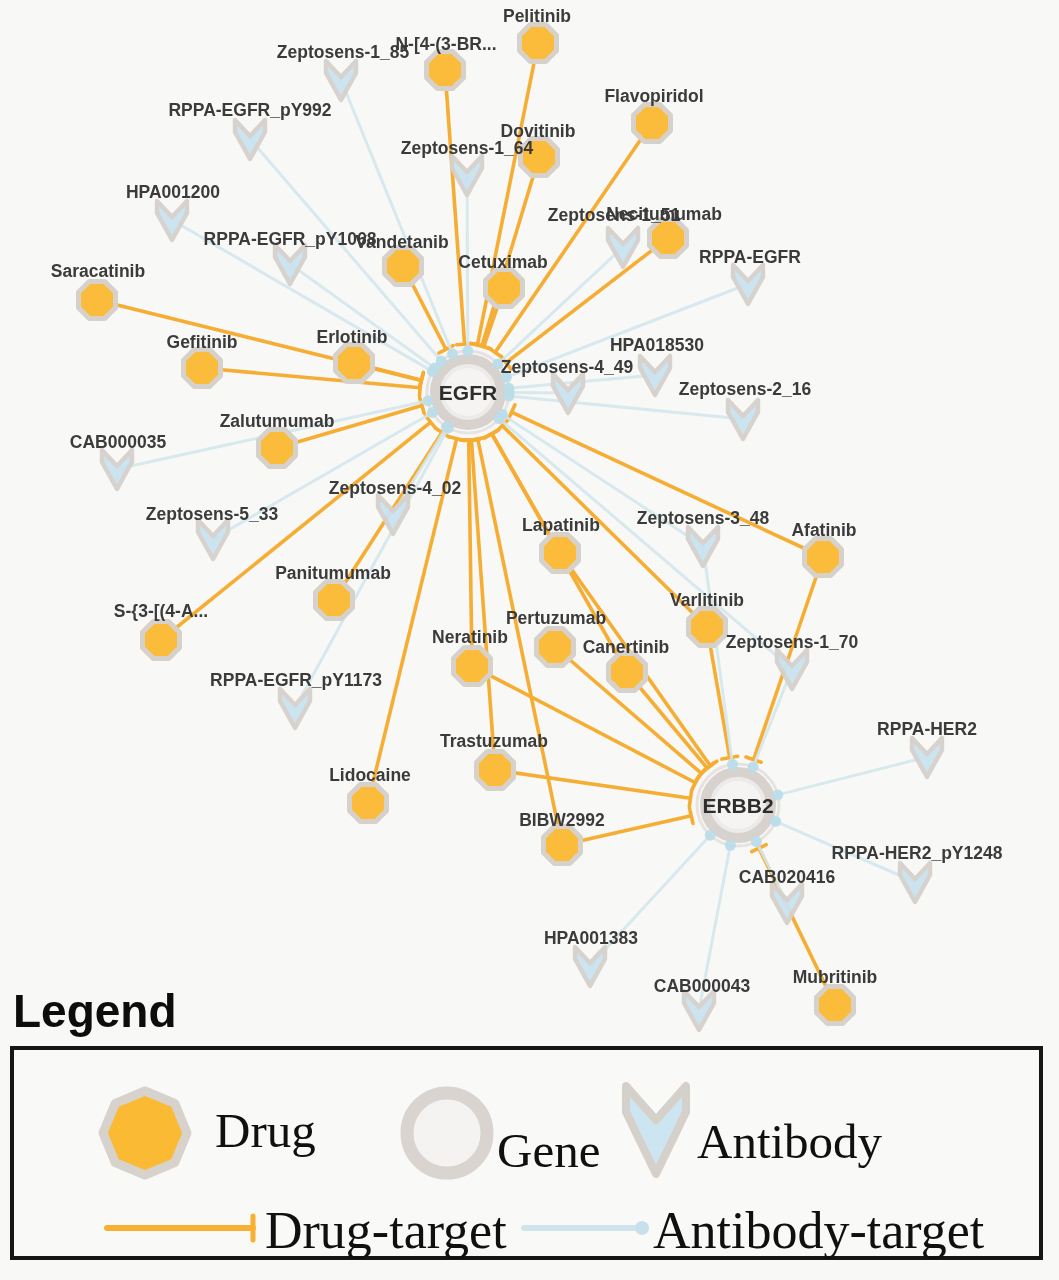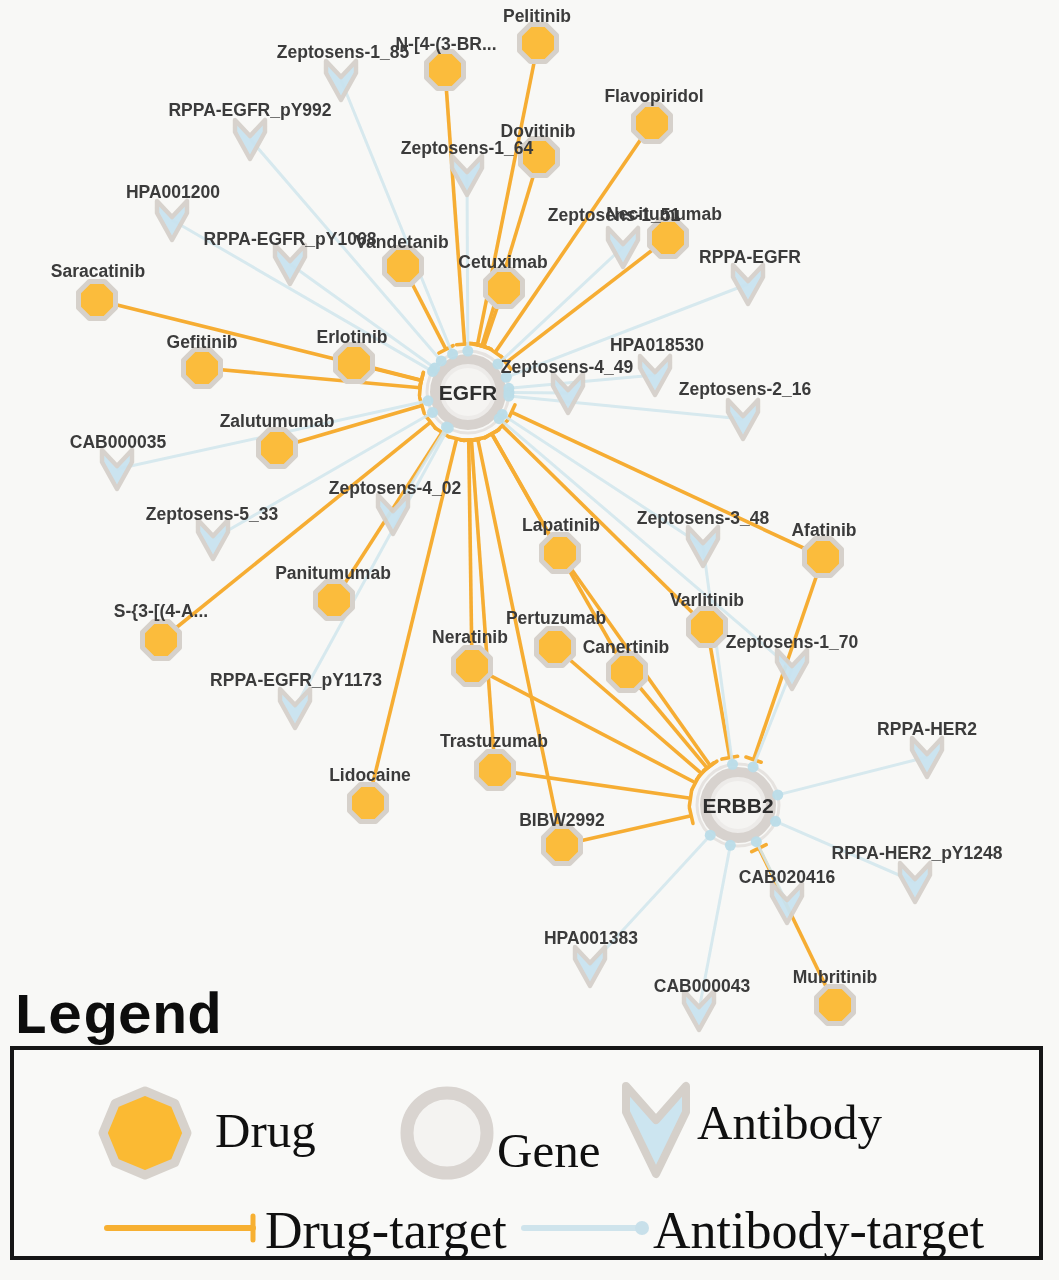--- a/index.html
+++ b/index.html
@@ -1,20 +1,20 @@
 <!DOCTYPE html>
 <html><head>
 <meta charset="utf-8">
 <style>
   html,body{margin:0;padding:0;}
   body{font-family:"Liberation Sans",sans-serif;}
   .stage{position:relative;width:1059px;height:1280px;background:#f8f8f6;overflow:hidden;}
   #net{position:absolute;left:0;top:0;}
-  .legend-title{position:absolute;left:13px;top:986px;font-family:Liberation Mono, monospace;
-    font-weight:bold;font-size:58px;color:#0d0d0d;line-height:1.1;}
+  .legend-title{position:absolute;left:13px;top:986px;font-family:Liberation Sans, sans-serif;
+    font-weight:bold;font-size:46px;color:#0d0d0d;line-height:1.1;}
   .legend-box{position:absolute;left:10px;top:1046px;width:1033px;height:214px;
     border:4px solid #161616;box-sizing:border-box;background:#f9f9f7;}
   .lg-icon{position:absolute;}
   .lg-label{position:absolute;font-family:"Liberation Serif",serif;color:#101010;white-space:nowrap;}
   .lg-big{font-size:49px;line-height:1.0;}
   .lg-small{font-size:52px;line-height:1.0;}
   svg text{user-select:none;}
 </style>
 </head>
 <body>
@@ -250,21 +250,21 @@
     <div class="lg-label lg-big" style="left:201px;top:56px;">Drug</div>
 
     <svg class="lg-icon" style="left:381px;top:31px;" width="104" height="104" viewBox="0 0 104 104">
       <circle cx="52" cy="52" r="40" fill="#F4F3F1" stroke="#D9D4D0" stroke-width="13"></circle>
     </svg>
     <div class="lg-label lg-big" style="left:483px;top:56px;margin-top:20px;">Gene</div>
 
     <svg class="lg-icon" style="left:604px;top:26px;" width="76" height="108" viewBox="0 0 76 108">
       <path d="M 8 10 L 38 44 L 68 10 L 68 36 L 38 98 L 8 36 Z" fill="#CCE5F0" stroke="#D5D0CA" stroke-width="8" stroke-linejoin="round"></path>
     </svg>
-    <div class="lg-label lg-big" style="left:683px;top:48px;">Antibody</div>
+    <div class="lg-label lg-big" style="left:683px;top:67px;">Antibody</div>
 
     <svg class="lg-icon" style="left:89px;top:163px;" width="165" height="30" viewBox="0 0 165 30">
       <line x1="4" y1="15" x2="150" y2="15" stroke="#F7B032" stroke-width="6" stroke-linecap="round"></line>
       <line x1="150" y1="3" x2="150" y2="27" stroke="#F7B032" stroke-width="5" stroke-linecap="round"></line>
     </svg>
     <div class="lg-label lg-small" style="left:251px;top:155px;">Drug-target</div>
 
     <svg class="lg-icon" style="left:506px;top:163px;" width="136" height="30" viewBox="0 0 136 30">
       <line x1="4" y1="15" x2="118" y2="15" stroke="#CFE4EC" stroke-width="6" stroke-linecap="round"></line>
       <circle cx="122" cy="15" r="7" fill="#C8E0EA"></circle>

